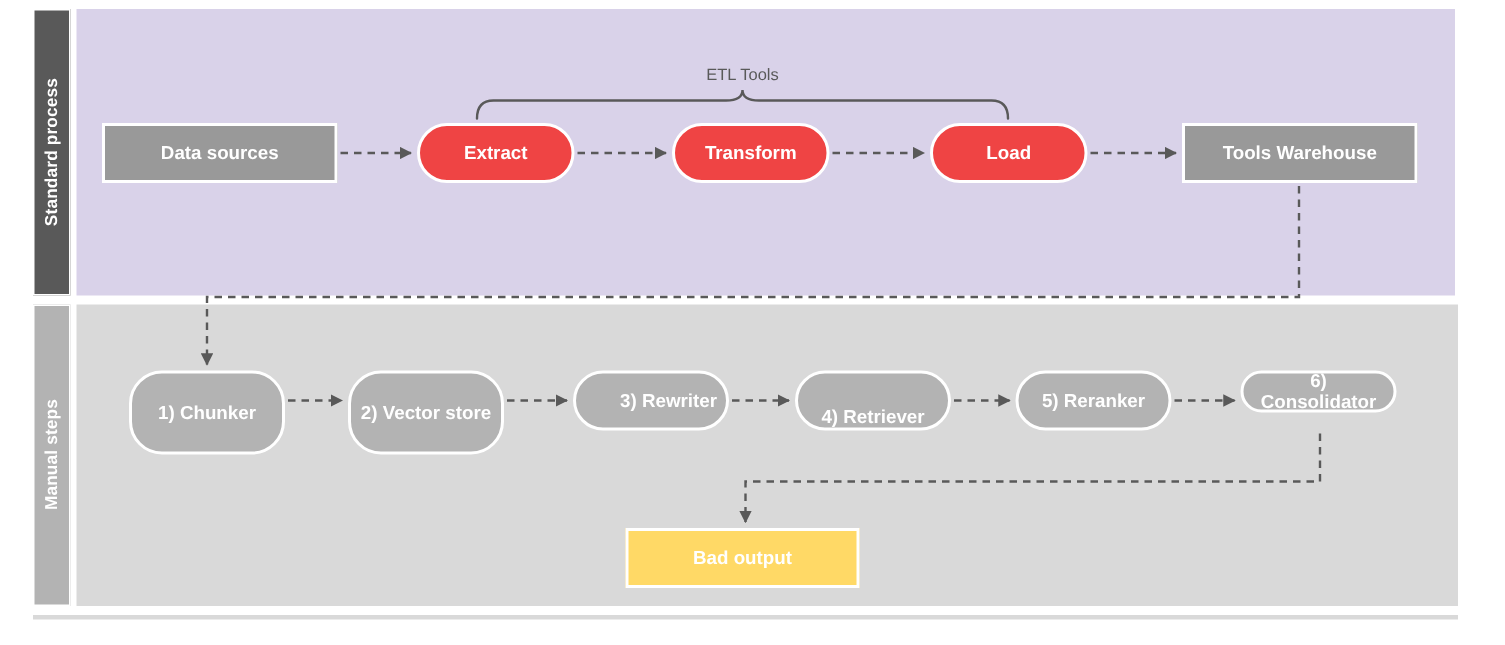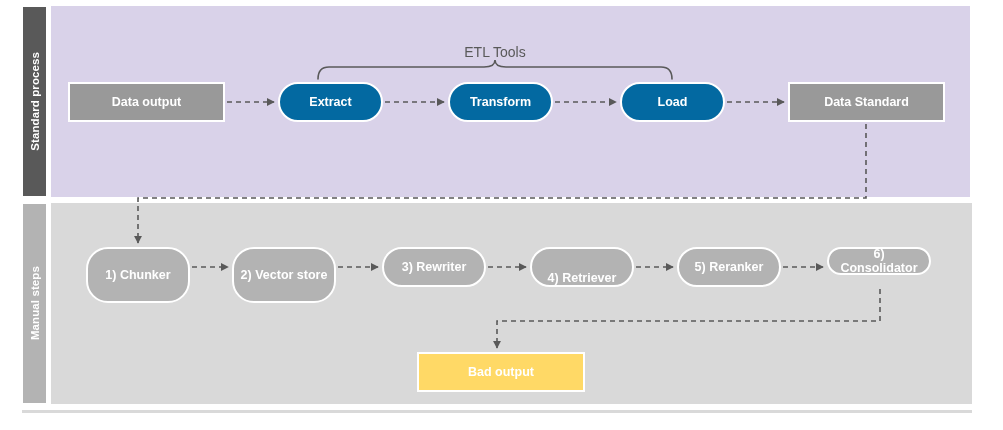--- a/index.html
+++ b/index.html
@@ -66,45 +66,45 @@
     justify-content: center;
     text-align: center;
     color: #ffffff;
     font-weight: bold;
     font-size: 12.5px;
     line-height: 14px;
     border: 2px solid #ffffff;
     padding: 0 6px;
   }
   .rect-grey   { background: #999999; }
-  .pill-purple { background: #0369a1; border-radius: 22px; }
+  .pill-purple { background: #ef4444; border-radius: 22px; }
   .pill-grey   { background: #b3b3b3; border-radius: 22px; }
   .rect-yellow { background: #ffd966; }
 
   
   .n-data-sources    { left: 68px;  top: 82px;  width: 157px; height: 40px; }
   .n-extract         { left: 278px; top: 82px;  width: 105px; height: 40px; }
   .n-transform       { left: 448px; top: 82px;  width: 105px; height: 40px; }
   .n-load            { left: 620px; top: 82px;  width: 105px; height: 40px; }
   .n-data-warehouse  { left: 788px; top: 82px;  width: 157px; height: 40px; }
 
   .n-chunker       { left: 86px;  top: 247px; width: 104px; height: 56px; }
   .n-vector-store  { left: 232px; top: 247px; width: 104px; height: 56px; }
-  .n-rewriter      { left: 382px; top: 247px; width: 104px; height: 40px; }
+  .n-rewriter      { left: 382px; top: 247px; width: 104px; height: 40px; justify-content: flex-end; }
   .n-retriever     { left: 530px; top: 247px; width: 104px; height: 40px; align-items: flex-end; }
   .n-reranker      { left: 677px; top: 247px; width: 104px; height: 40px; }
   .n-consolidator  { left: 827px; top: 247px; width: 104px; height: 28px; }
 
-  .n-bad-output    { left: 417px; top: 352px; width: 168px; height: 40px; }
+  .n-bad-output    { left: 417px; top: 352px; width: 156px; height: 40px; }
 
   
   .bracket-label {
     left: 395px; top: 44px; width: 200px;
     color: #595959;
-    font-size: 14px;
+    font-size: 11px;
     font-weight: normal;
     text-align: center;
   }
 
   svg.overlay {
     position: absolute;
     left: 0; top: 0;
     width: 1003px; height: 430px;
     pointer-events: none;
   }
@@ -153,33 +153,33 @@
     </g>
 
     <path d="M 318 79 Q 318 67 329 67 L 484 67 Q 495 67 495 60 Q 495 67 506 67 L 661 67 Q 672 67 672 79" stroke="#595959" stroke-width="1.6" fill="none" stroke-linecap="round"></path>
   </svg>
 
   <div class="abs bracket-label">
     <span>ETL Tools</span>
   </div>
 
   <div class="abs node rect-grey n-data-sources">
-    <span>Data output</span>
+    <span>Data sources</span>
   </div>
   <div class="abs node pill-purple n-extract">
     <span>Extract</span>
   </div>
   <div class="abs node pill-purple n-transform">
     <span>Transform</span>
   </div>
   <div class="abs node pill-purple n-load">
     <span>Load</span>
   </div>
   <div class="abs node rect-grey n-data-warehouse">
-    <span>Data Standard</span>
+    <span>Tools Warehouse</span>
   </div>
 
   <div class="abs node pill-grey n-chunker">
     <span>1) Chunker</span>
   </div>
   <div class="abs node pill-grey n-vector-store">
     <span>2) Vector store</span>
   </div>
   <div class="abs node pill-grey n-rewriter">
     <span>3) Rewriter</span>

